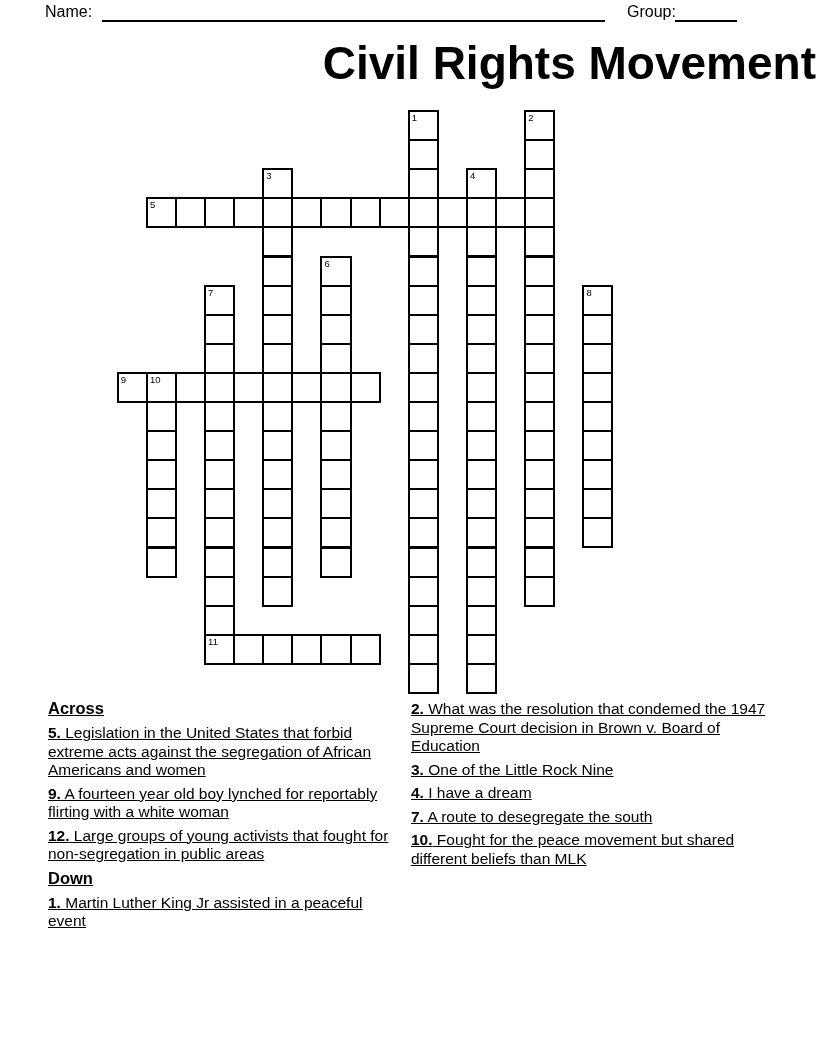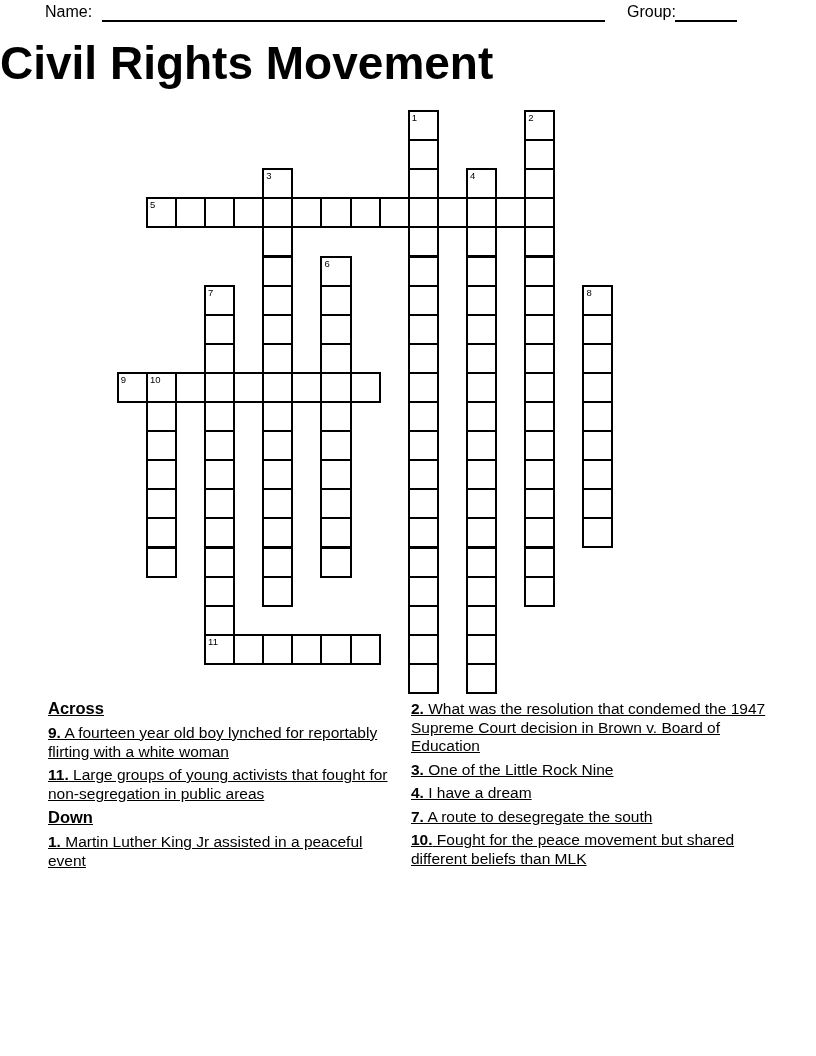--- a/index.html
+++ b/index.html
@@ -12,21 +12,21 @@
   
   .hdr-label { position:absolute; top:3px; font-size:16px; }
   .name-label { left:45px; }
   .date-label { left:627px; }
   .fill-line { position:absolute; top:3px; height:17px; border-bottom:2px solid #000; }
   .name-line { left:102px; width:503px; }
   .date-line { left:675px; width:62px; }
   
   .title {
     position:absolute; top:36px; left:0; width:816px;
-    text-align:left; font-size:46px; font-weight:700; letter-spacing:0px;
+    text-align:right; font-size:46px; font-weight:700; letter-spacing:0px;
   }
   
   .grid { position:absolute; left:116.8px; top:110px; width:495px; height:583px; }
   .cell {
     position:absolute; box-sizing:border-box;
     background:#ffffff; border:2px solid #000000;
   }
   .cellnum {
     position:absolute; top:0px; left:2px;
     font-size:9.5px; line-height:11px; font-weight:400;
@@ -202,22 +202,23 @@
     <div class="cell" style="left: 29.1px; top: 291px; width: 31.1px; height: 31.1px; border-color: rgb(0, 0, 0);"></div>
     <div class="cell" style="left: 29.1px; top: 320.1px; width: 31.1px; height: 31.1px; border-color: rgb(0, 0, 0);"></div>
     <div class="cell" style="left: 29.1px; top: 349.2px; width: 31.1px; height: 31.1px; border-color: rgb(0, 0, 0);"></div>
     <div class="cell" style="left: 29.1px; top: 378.3px; width: 31.1px; height: 31.1px; border-color: rgb(0, 0, 0);"></div>
     <div class="cell" style="left: 29.1px; top: 407.4px; width: 31.1px; height: 31.1px; border-color: rgb(0, 0, 0);"></div>
     <div class="cell" style="left: 29.1px; top: 436.5px; width: 31.1px; height: 31.1px; border-color: rgb(0, 0, 0);"></div>
   </div>
 
 <div class="clues-col clues-left">
     <div class="clue-heading">Across</div>
+    <p class="clue"><span class="num">5.</span><span> Legislation in the United States that forbid extreme acts against the segregation of African Americans and women</span></p>
     <p class="clue"><span class="num">9.</span><span> A fourteen year old boy lynched for reportably flirting with a white woman</span></p>
-    <p class="clue"><span class="num">11.</span><span> Large groups of young activists that fought for non-segregation in public areas</span></p>
+    <p class="clue"><span class="num">12.</span><span> Large groups of young activists that fought for non-segregation in public areas</span></p>
     <div class="clue-heading">Down</div>
     <p class="clue"><span class="num">1.</span><span> Martin Luther King Jr assisted in a peaceful event</span></p>
   </div>
 <div class="clues-col clues-right">
     <p class="clue"><span class="num">2.</span><span> What was the resolution that condemed the 1947 Supreme Court decision in Brown v. Board of Education</span></p>
     <p class="clue"><span class="num">3.</span><span> One of the Little Rock Nine</span></p>
     <p class="clue"><span class="num">4.</span><span> I have a dream</span></p>
     <p class="clue"><span class="num">7.</span><span> A route to desegregate the south</span></p>
     <p class="clue"><span class="num">10.</span><span> Fought for the peace movement but shared different beliefs than MLK</span></p>
   </div>

